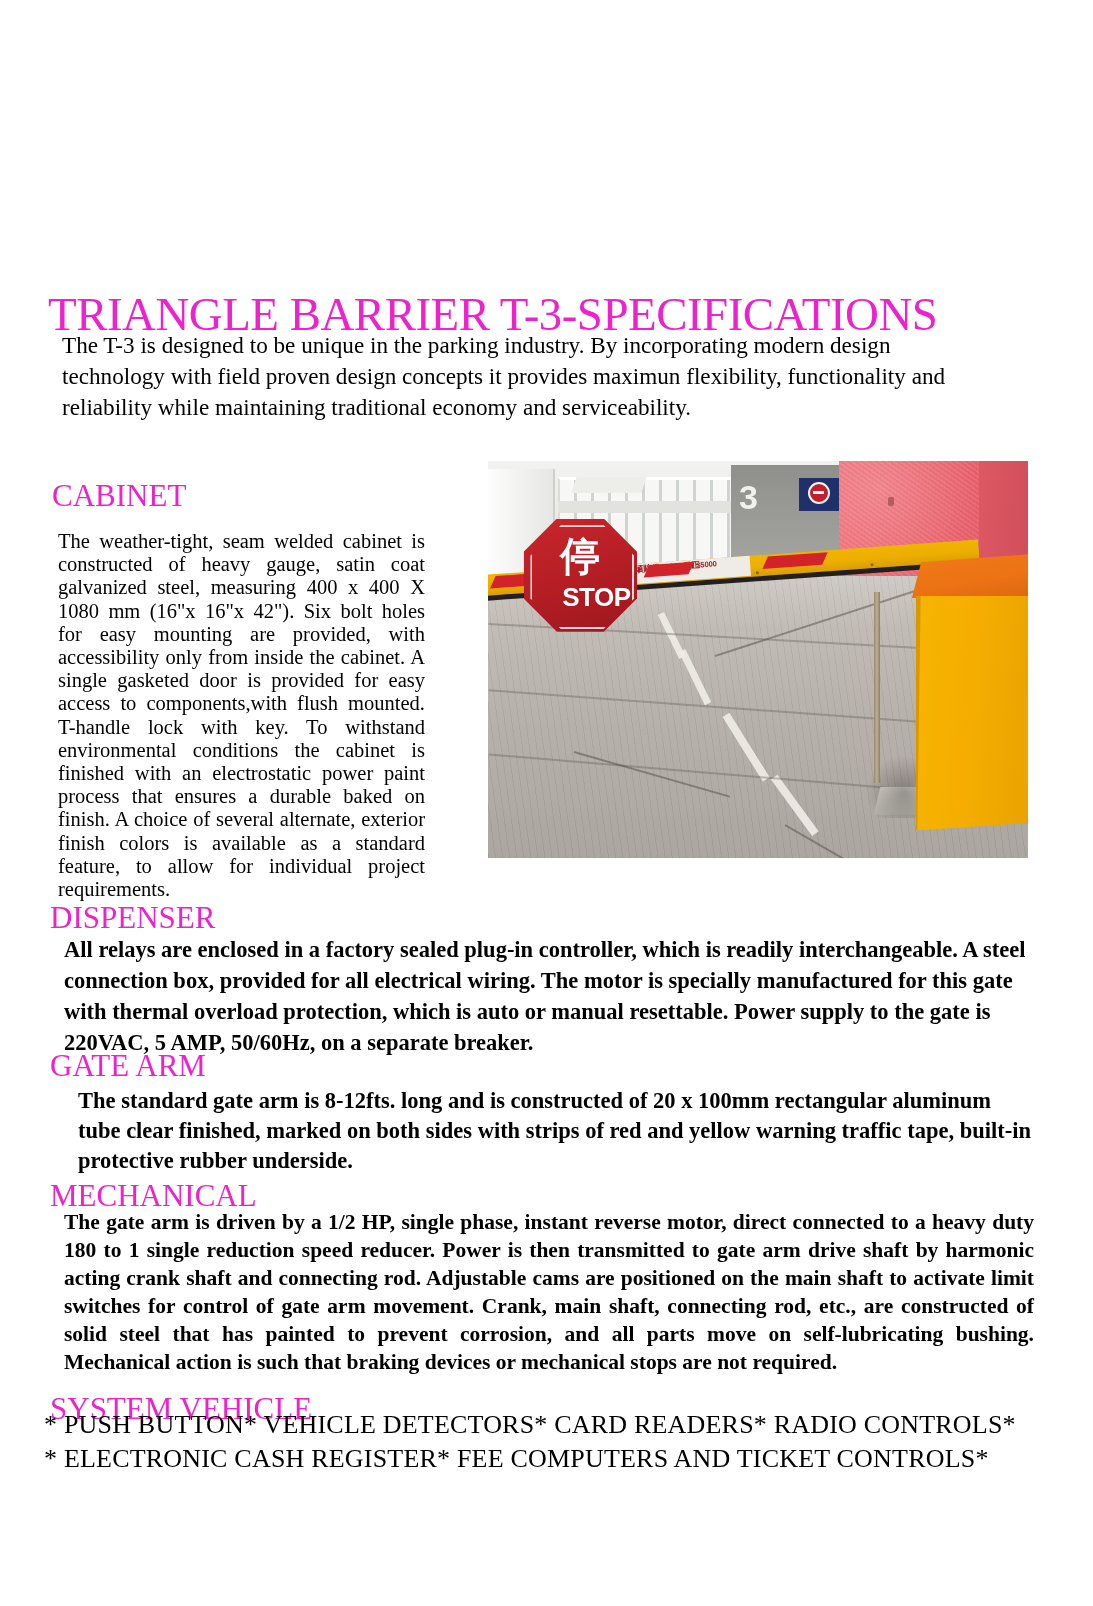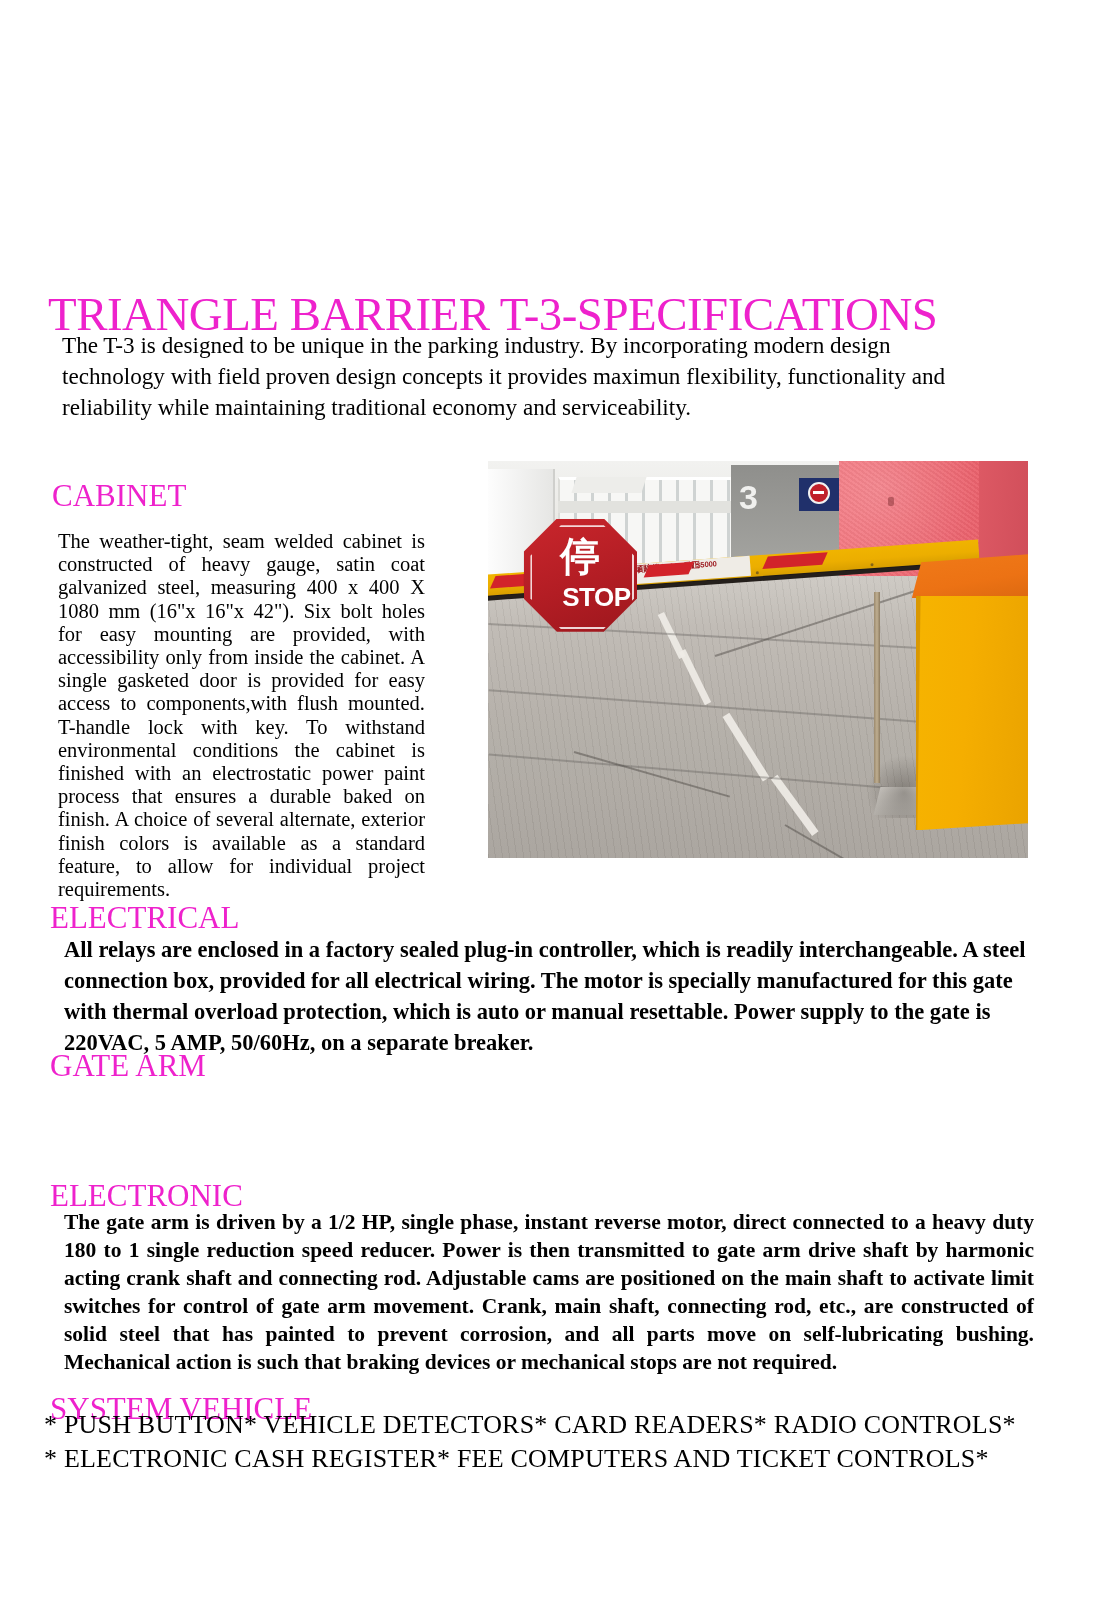--- a/index.html
+++ b/index.html
@@ -429,28 +429,31 @@
       <div class="ph-stop-rim"></div>
       <div class="ph-stop-cn">停</div>
       <div class="ph-stop-en">STOP</div>
     </div>
 
     <div class="ph-cab-top"></div>
     <div class="ph-cab-edge"></div>
     <div class="ph-cab-body"></div>
   </div>
 
-  <h2 class="sec-head" id="head-electrical">ELECTRICAL</h2>
+  <h2 class="sec-head" id="head-electrical">DISPENSER</h2>
   <div class="wide-body" id="body-electrical">
     <p>All relays are enclosed in a factory sealed plug-in controller, which is readily interchangeable. A steel connection box, provided for all electrical wiring. The motor is specially manufactured for this gate with thermal overload protection, which is auto or manual resettable.  Power supply to the gate is 220VAC, 5 AMP, 50/60Hz, on a separate breaker.</p>
   </div>
 
   <h2 class="sec-head" id="head-gatearm">GATE ARM</h2>
-
-  <h2 class="sec-head" id="head-mechanical">ELECTRONIC</h2>
+  <div class="wide-body" id="body-gatearm">
+    <p>The standard gate arm is 8-12fts. long and is constructed of 20 x 100mm rectangular aluminum tube clear finished, marked on both sides with strips of red and yellow warning traffic tape, built-in protective rubber underside.</p>
+  </div>
+
+  <h2 class="sec-head" id="head-mechanical">MECHANICAL</h2>
   <div class="wide-body" id="body-mechanical">
     <p>The gate arm is driven by a 1/2 HP, single phase, instant reverse motor,  direct  connected  to a  heavy  duty 180 to 1 single reduction speed reducer. Power is then transmitted to gate arm drive shaft by harmonic acting crank shaft  and connecting rod.   Adjustable  cams  are positioned on the main shaft to activate limit switches for control of gate  arm movement. Crank,  main  shaft,   connecting  rod, etc.,  are  constructed  of  solid  steel  that  has  painted to prevent corrosion,  and  all  parts  move   on   self-lubricating  bushing. Mechanical  action  is  such  that  braking  devices or  mechanical stops are not required.</p>
   </div>
 
   <h2 class="sec-head" id="head-syscontrol">SYSTEM VEHICLE</h2>
   <div class="sys-lines">
     <div>* PUSH  BUTTON* VEHICLE  DETECTORS* CARD  READERS* RADIO  CONTROLS*</div>
     <div>* ELECTRONIC CASH  REGISTER*  FEE  COMPUTERS  AND  TICKET CONTROLS*</div>
   </div>
 

